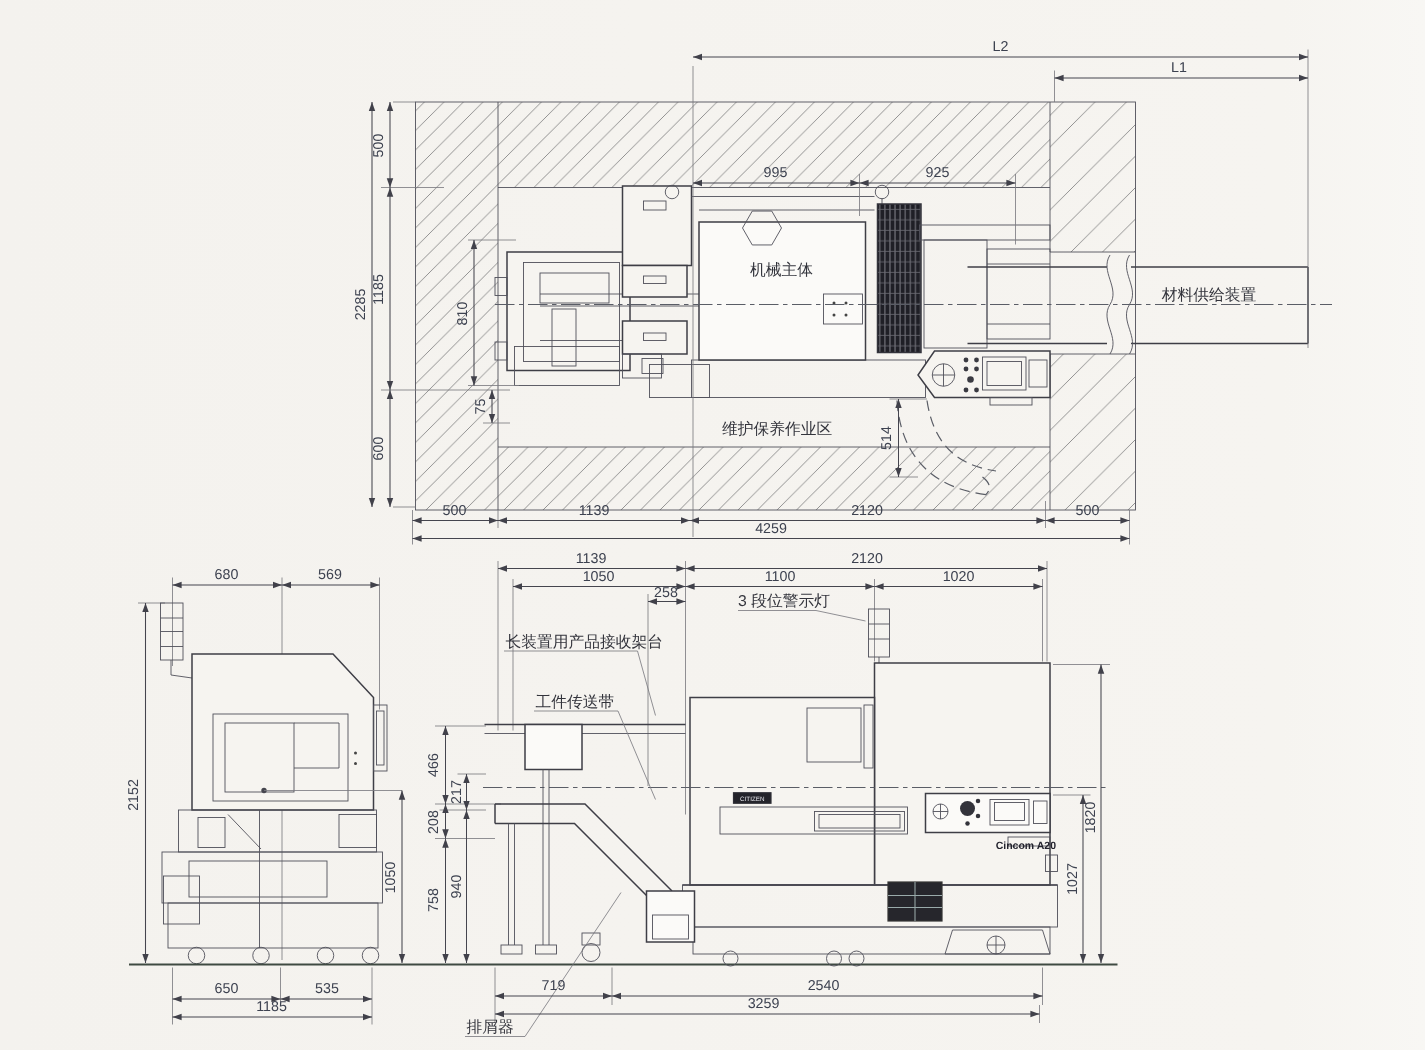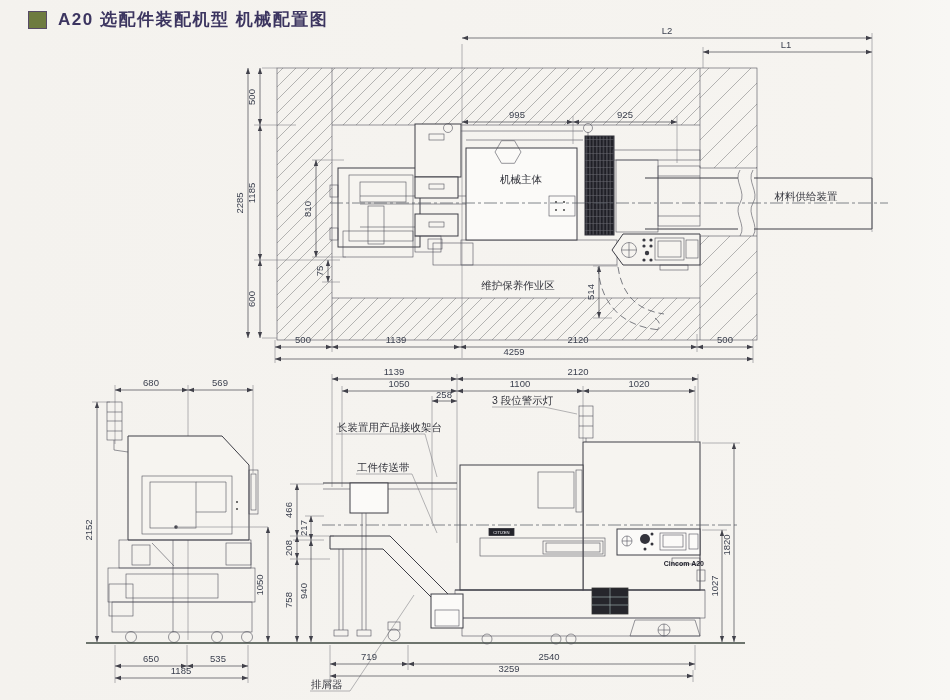--- a/index.html
+++ b/index.html
@@ -18,24 +18,20 @@
   .cl{stroke:#5a5d66;stroke-width:.75;fill:none;stroke-dasharray:13 3 3 3;}
   .arc{stroke:#5a5d66;stroke-width:.8;fill:none;stroke-dasharray:7 4;}
   text.dim{font-size:9.5px;fill:#3d4250;stroke:none;}
   text.lbl{font-size:10.5px;fill:#33343c;stroke:none;}
   .dk{fill:#23232a;stroke:#2e2e36;stroke-width:.8;}
 </style>
 </head>
 <body>
 
 <div id="stage">
-  <div class="titlebar">
-    <div class="sq"></div>
-    <h1>A20 选配件装配机型 机械配置图</h1>
-  </div>
 
   <svg width="950" height="700" viewBox="0 0 950 700">
     <defs>
       <pattern id="h1" width="13" height="13" patternUnits="userSpaceOnUse">
         <path d="M-3,3 l6,-6 M0,13 L13,0 M10,16 l6,-6" stroke="#8f8f8f" stroke-width=".65" fill="none"></path>
       </pattern>
       <pattern id="h2" width="21" height="21" patternUnits="userSpaceOnUse">
         <path d="M-5,5 l10,-10 M0,21 L21,0 M16,26 l10,-10" stroke="#8f8f8f" stroke-width=".65" fill="none"></path>
       </pattern>
       <pattern id="gr" width="3.4" height="7" patternUnits="userSpaceOnUse">

